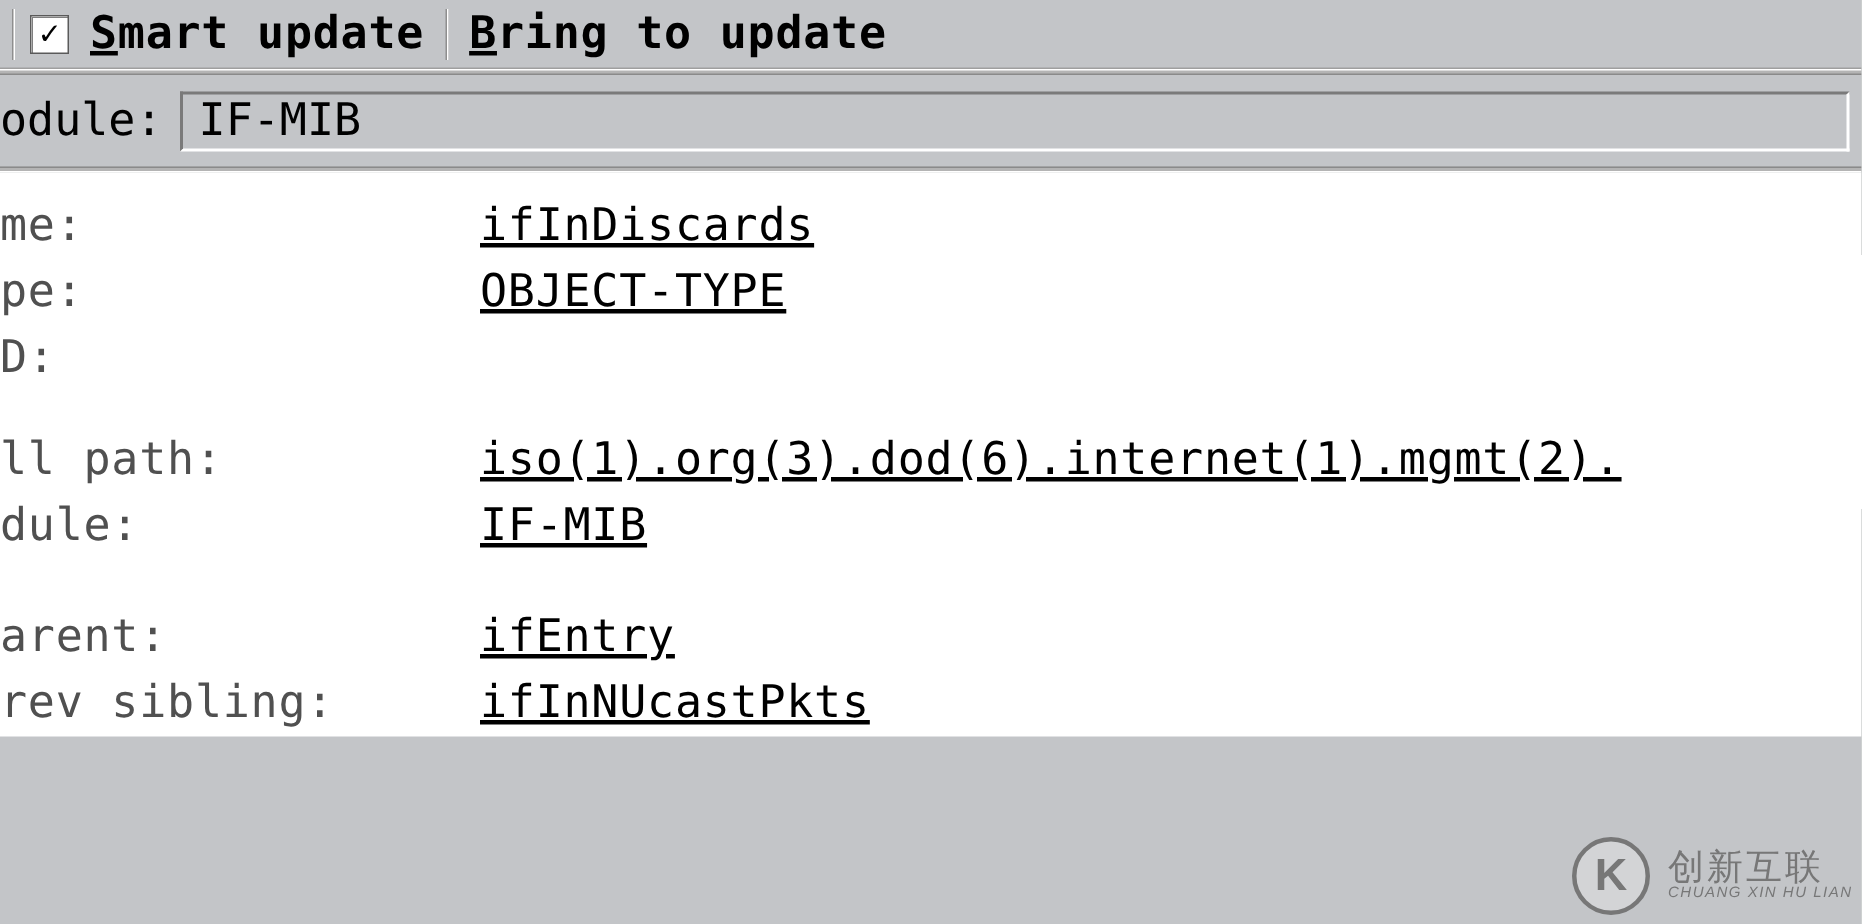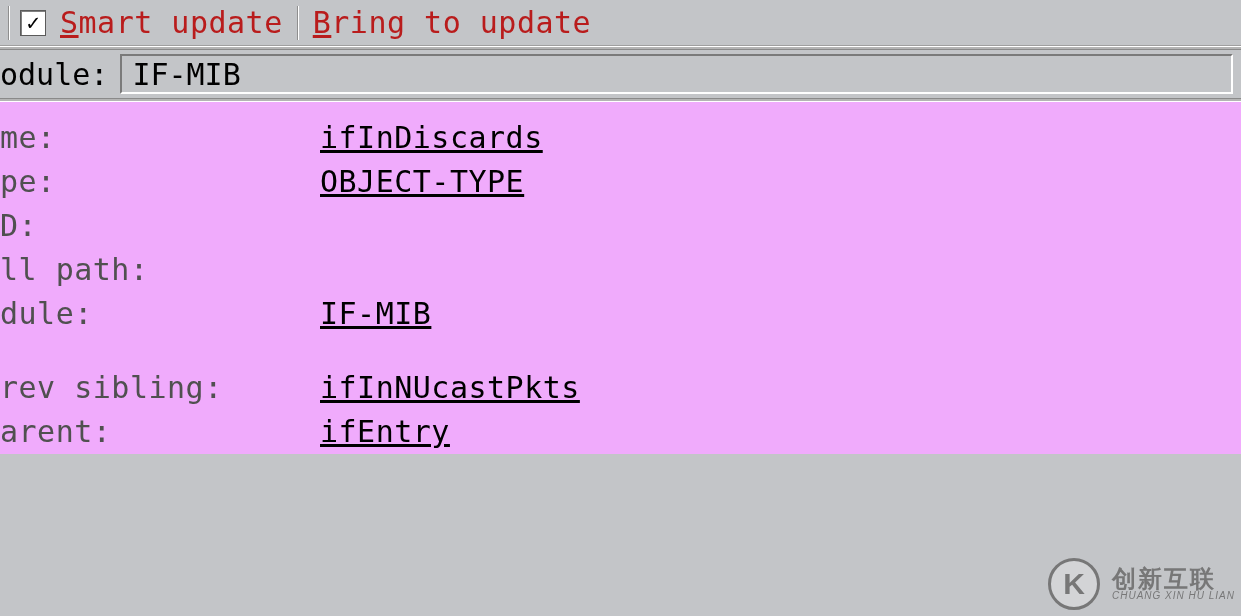--- a/index.html
+++ b/index.html
@@ -40,38 +40,39 @@
     height: 26px;
     background: #fff;
     border: 1px solid #5a5a5a;
     box-shadow: inset 1px 1px 0 #808080;
     font-size: 22px;
     line-height: 20px;
     user-select: none;
   }
   .tb-label {
     font-size: 30px;
-    color: #b91c1c;
+    color: #000000;
     letter-spacing: 0.5px;
     padding: 0 4px;
     white-space: nowrap;
+    font-weight: bold;
   }
   .underline-first::first-letter {
     text-decoration: underline;
   }
   .separator-bar {
     height: 4px;
     background: #b4b4b4;
     border-top: 1px solid #ffffff;
     border-bottom: 1px solid #8a8a8a;
   }
   .odule-row {
     display: flex;
     align-items: center;
-    height: 48px;
+    height: 61px;
     padding: 6px 8px 6px 0;
     gap: 12px;
     background: #c3c5c8;
   }
   .row-label {
     font-size: 30px;
     color: #000;
     white-space: nowrap;
   }
   .sunken-input {
@@ -89,21 +90,21 @@
     outline: none;
   }
   .lower-separator {
     height: 4px;
     background: #b4b4b4;
     border-top: 1px solid #8a8a8a;
     border-bottom: 1px solid #ffffff;
   }
   .details {
     padding: 14px 0 0 0;
-    background: #f0abfc;
+    background: #ffffff;
   }
   .detail-row {
     display: flex;
     align-items: baseline;
     min-height: 44px;
     line-height: 44px;
   }
   .detail-label {
     width: 320px;
     font-size: 30px;
@@ -119,20 +120,21 @@
     letter-spacing: 0.5px;
     text-decoration: underline;
   }
   .gap-row {
     height: 30px;
   }
   .truncated {
     overflow: hidden;
     white-space: nowrap;
     text-overflow: clip;
+    margin-top: 24px;
   }
   .watermark {
     position: absolute;
     right: 6px;
     bottom: 6px;
     display: flex;
     align-items: center;
     gap: 12px;
     font-family: Arial, sans-serif;
     color: #6a6a6a;
@@ -149,21 +151,21 @@
     font-size: 30px;
     font-weight: bold;
     color: #6a6a6a;
     background: rgba(255,255,255,0.3);
   }
   .wm-text {
     display: flex;
     flex-direction: column;
     line-height: 1.05;
   }
-  .wm-big { font-size: 24px; font-weight: bold; letter-spacing: 2px; }
+  .wm-big { font-size: 24px; font-weight: normal; letter-spacing: 2px; }
   .wm-small { font-size: 10px; letter-spacing: 1px; font-style: italic; }
 </style>
 </head>
 <body>
 
 <div class="root">
 
   <div class="toolbar">
     <div class="tb-divider"></div>
     <span class="tb-check">✓</span>
@@ -192,37 +194,38 @@
       <span class="detail-label">pe:</span>
       <span class="detail-value">OBJECT-TYPE</span>
     </div>
 
     <div class="detail-row">
       <span class="detail-label">D:</span>
     </div>
 
     <div class="detail-row truncated">
       <span class="detail-label">ll path:</span>
+      <span class="detail-value">iso(1).org(3).dod(6).internet(1).mgmt(2).</span>
     </div>
 
     <div class="detail-row">
       <span class="detail-label">dule:</span>
       <span class="detail-value">IF-MIB</span>
     </div>
 
     <div class="gap-row"></div>
 
     <div class="detail-row">
+      <span class="detail-label">arent:</span>
+      <span class="detail-value">ifEntry</span>
+    </div>
+
+    <div class="detail-row">
       <span class="detail-label">rev sibling:</span>
       <span class="detail-value">ifInNUcastPkts</span>
-    </div>
-
-    <div class="detail-row">
-      <span class="detail-label">arent:</span>
-      <span class="detail-value">ifEntry</span>
     </div>
 
 
   </div>
 
   <div class="watermark">
     <div class="wm-logo">
       <span>K</span>
     </div>
     <div class="wm-text">

